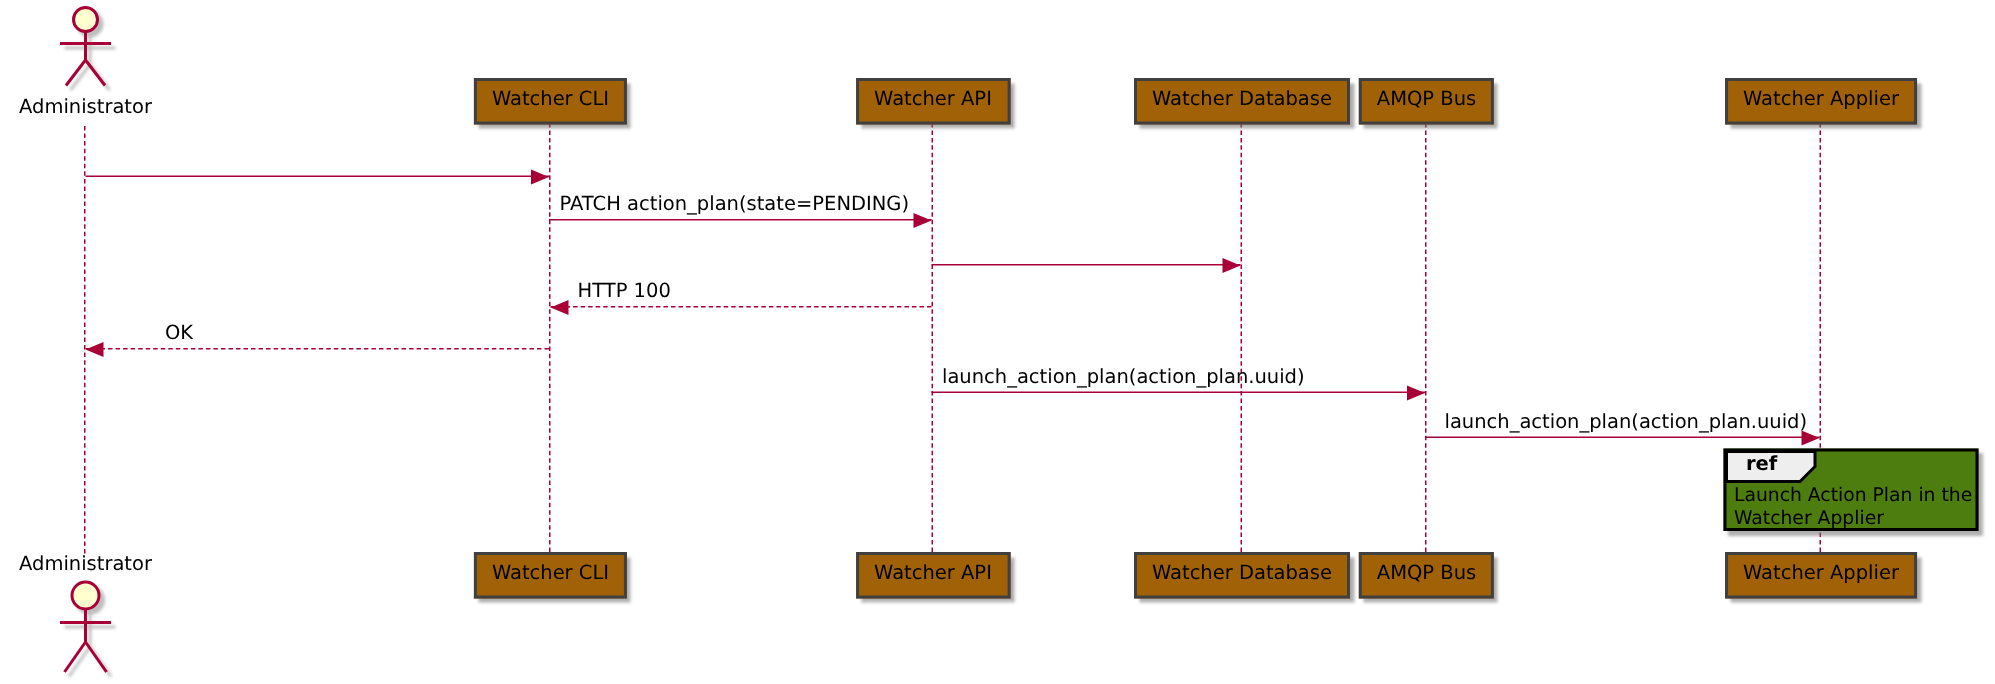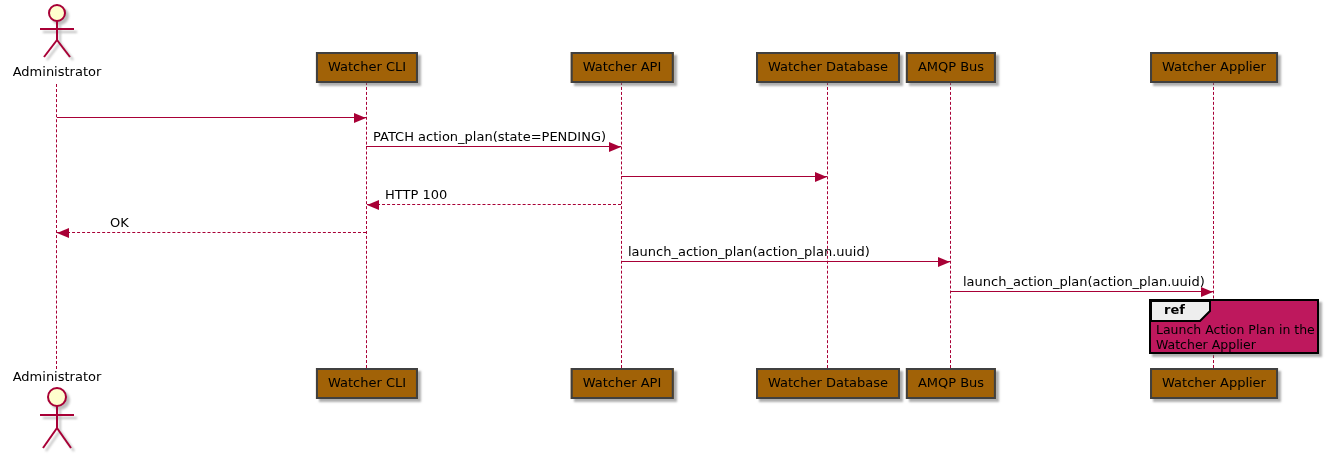--- a/index.html
+++ b/index.html
@@ -44,21 +44,21 @@
   .arrow-left {
     position: absolute; width: 0; height: 0;
     border-top: 5px solid transparent;
     border-bottom: 5px solid transparent;
     border-right: 12px solid #A80036;
   }
   .ref-box {
     position: absolute;
     left: 1149px; top: 299px;
     width: 170px; height: 55px;
-    background: #be185d;
+    background: #4d7c0f;
     border: 2px solid #000000;
     box-shadow: 3px 3px 2px rgba(110,110,110,0.55);
   }
   .ref-tab-svg { position: absolute; left: -1px; top: -1px; }
   .ref-keyword {
     position: absolute; left: 13px; top: 1px;
     font-weight: bold; font-size: 13px;
   }
   .ref-line { position: absolute; left: 5px; white-space: nowrap; line-height: 15px; font-size: 12.5px; text-align: center; }
 </style>

